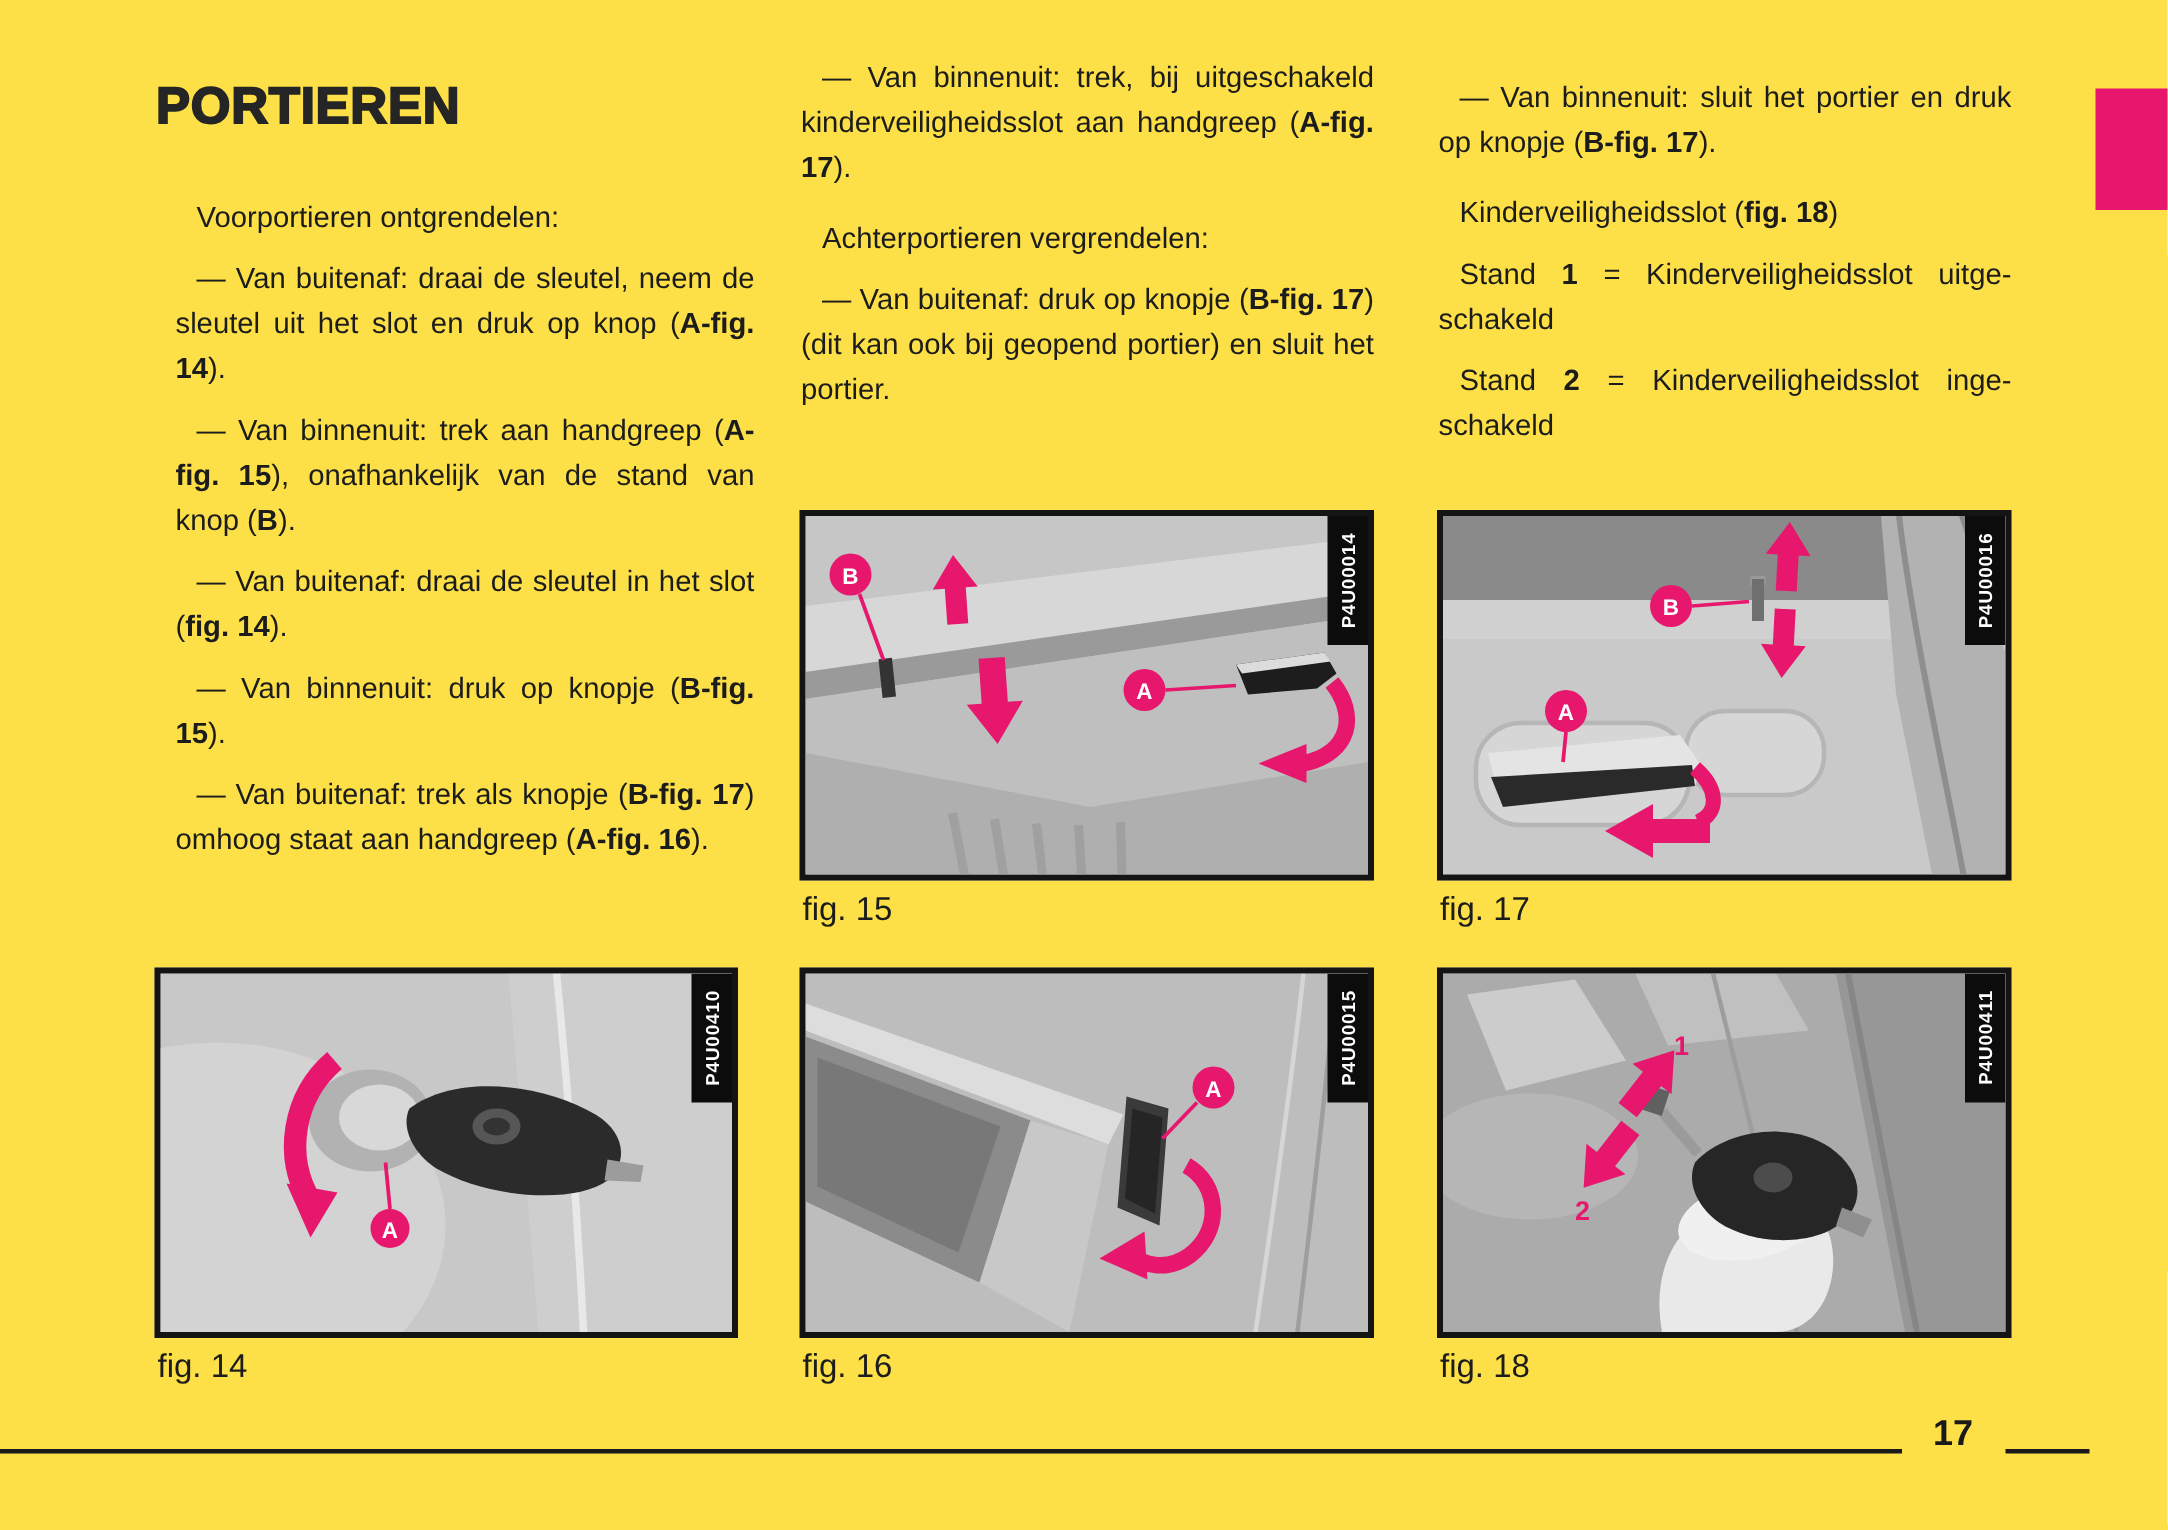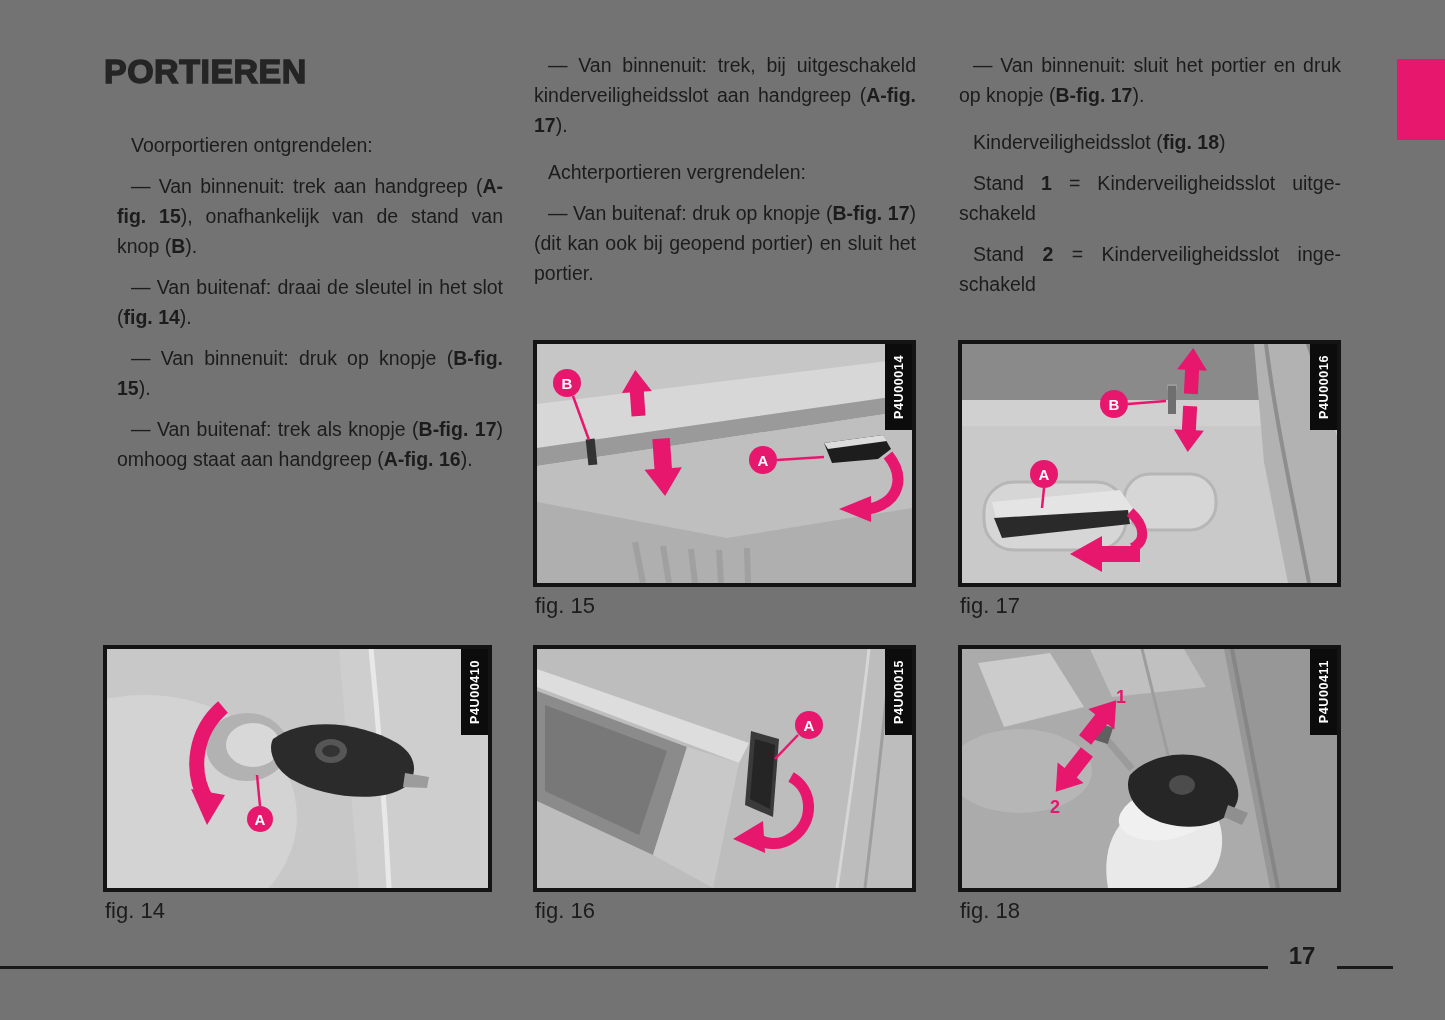--- a/index.html
+++ b/index.html
@@ -1,35 +1,35 @@
 <!DOCTYPE html>
 <html style="--pink: #e7176e;"><head>
 <meta charset="utf-8">
 <style>
   :root{ --pink:#e7176e; --ink:#1c1c1c; }
   html,body{margin:0;padding:0;background:#ffffff;}
   body{width:1445px;height:1020px;position:relative;overflow:hidden;
        font-family:"Liberation Sans",sans-serif;color:var(--ink);}
-  .canvas{position:absolute;inset:0;background:#737373;}
+  .canvas{position:absolute;inset:0;background:#fde047;}
 
   
   .page-title{position:absolute;left:104px;top:52px;font-size:34px;font-weight:bold;
               letter-spacing:.5px;color:#252525;-webkit-text-stroke:1.4px #252525;}
 
   
   .color-tab{position:absolute;left:1397px;top:59px;width:48px;height:81px;background:var(--pink);}
 
   
   .col{position:absolute;font-size:19.5px;line-height:30px;text-align:justify;color:var(--ink);}
   .col p{margin:0 0 11px 0;text-indent:14px;}
   .col p.heading{margin-top:17px;}
   .col p:first-child{margin-top:0;}
   .b{font-weight:bold;}
   .col1{left:117px;top:130px;width:386px;}
-  .col2{left:534px;top:50px;width:382px;}
+  .col2{left:534px;top:37px;width:382px;}
   .col3{left:959px;top:50px;width:382px;}
 
   
   .fig{position:absolute;}
   .photo{position:relative;height:247px;border:4px solid #141414;box-sizing:border-box;
          background:#c4c4c4;overflow:hidden;}
   .photo svg{position:absolute;left:0;top:0;width:100%;height:100%;display:block;}
   .codebar{position:absolute;top:0;right:0;width:27px;height:86px;background:#0c0c0c;color:#fff;
            display:flex;align-items:center;justify-content:center;}
   .codebar span{writing-mode:vertical-rl;transform:rotate(180deg);font-size:12.5px;font-weight:bold;
@@ -59,20 +59,21 @@
 </head>
 <body>
 
 <div class="canvas">
 
   <div class="page-title">PORTIEREN</div>
   <div class="color-tab"></div>
 
   <div class="col col1">
     <p class="heading"><span>Voorportieren ontgrendelen:</span></p>
+    <p><span>— Van buitenaf: draai de sleutel, neem de sleutel uit het slot en druk op knop (</span><span class="b">A-fig. 14</span><span>).</span></p>
     <p><span>— Van binnenuit: trek aan handgreep (</span><span class="b">A-fig. 15</span><span>), onafhankelijk van de stand van knop (</span><span class="b">B</span><span>).</span></p>
     <p><span>— Van buitenaf: draai de sleutel in het slot (</span><span class="b">fig. 14</span><span>).</span></p>
     <p><span>— Van binnenuit: druk op knopje (</span><span class="b">B-fig. 15</span><span>).</span></p>
     <p><span>— Van buitenaf: trek als knopje (</span><span class="b">B-fig. 17</span><span>) omhoog staat aan handgreep (</span><span class="b">A-fig. 16</span><span>).</span></p>
   </div>
 
   <div class="col col2">
     <p><span>— Van binnenuit: trek, bij uitgeschakeld kinderveiligheidsslot aan handgreep (</span><span class="b">A-fig. 17</span><span>).</span></p>
     <p class="heading"><span>Achterportieren vergrendelen:</span></p>
     <p><span>— Van buitenaf: druk op knopje (</span><span class="b">B-fig. 17</span><span>) (dit kan ook bij geopend por­tier) en sluit het portier.</span></p>

